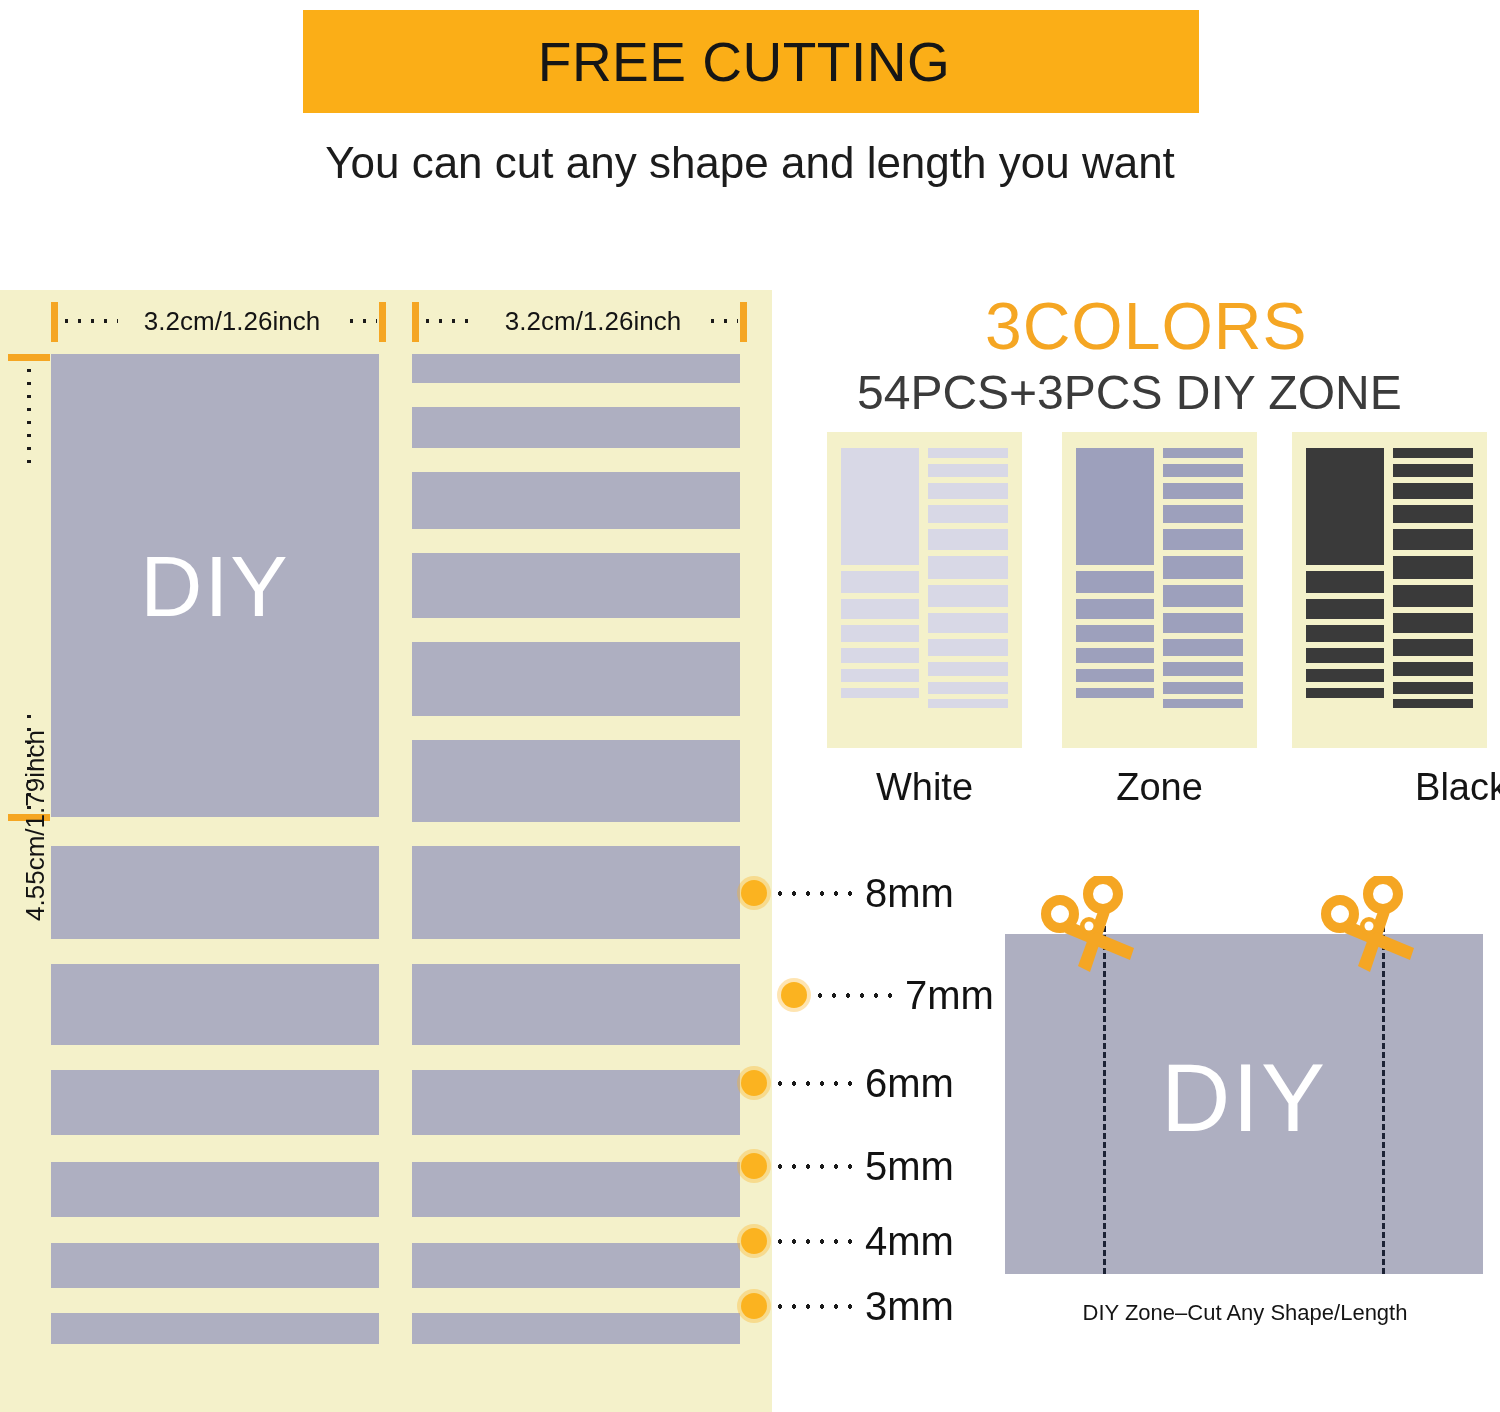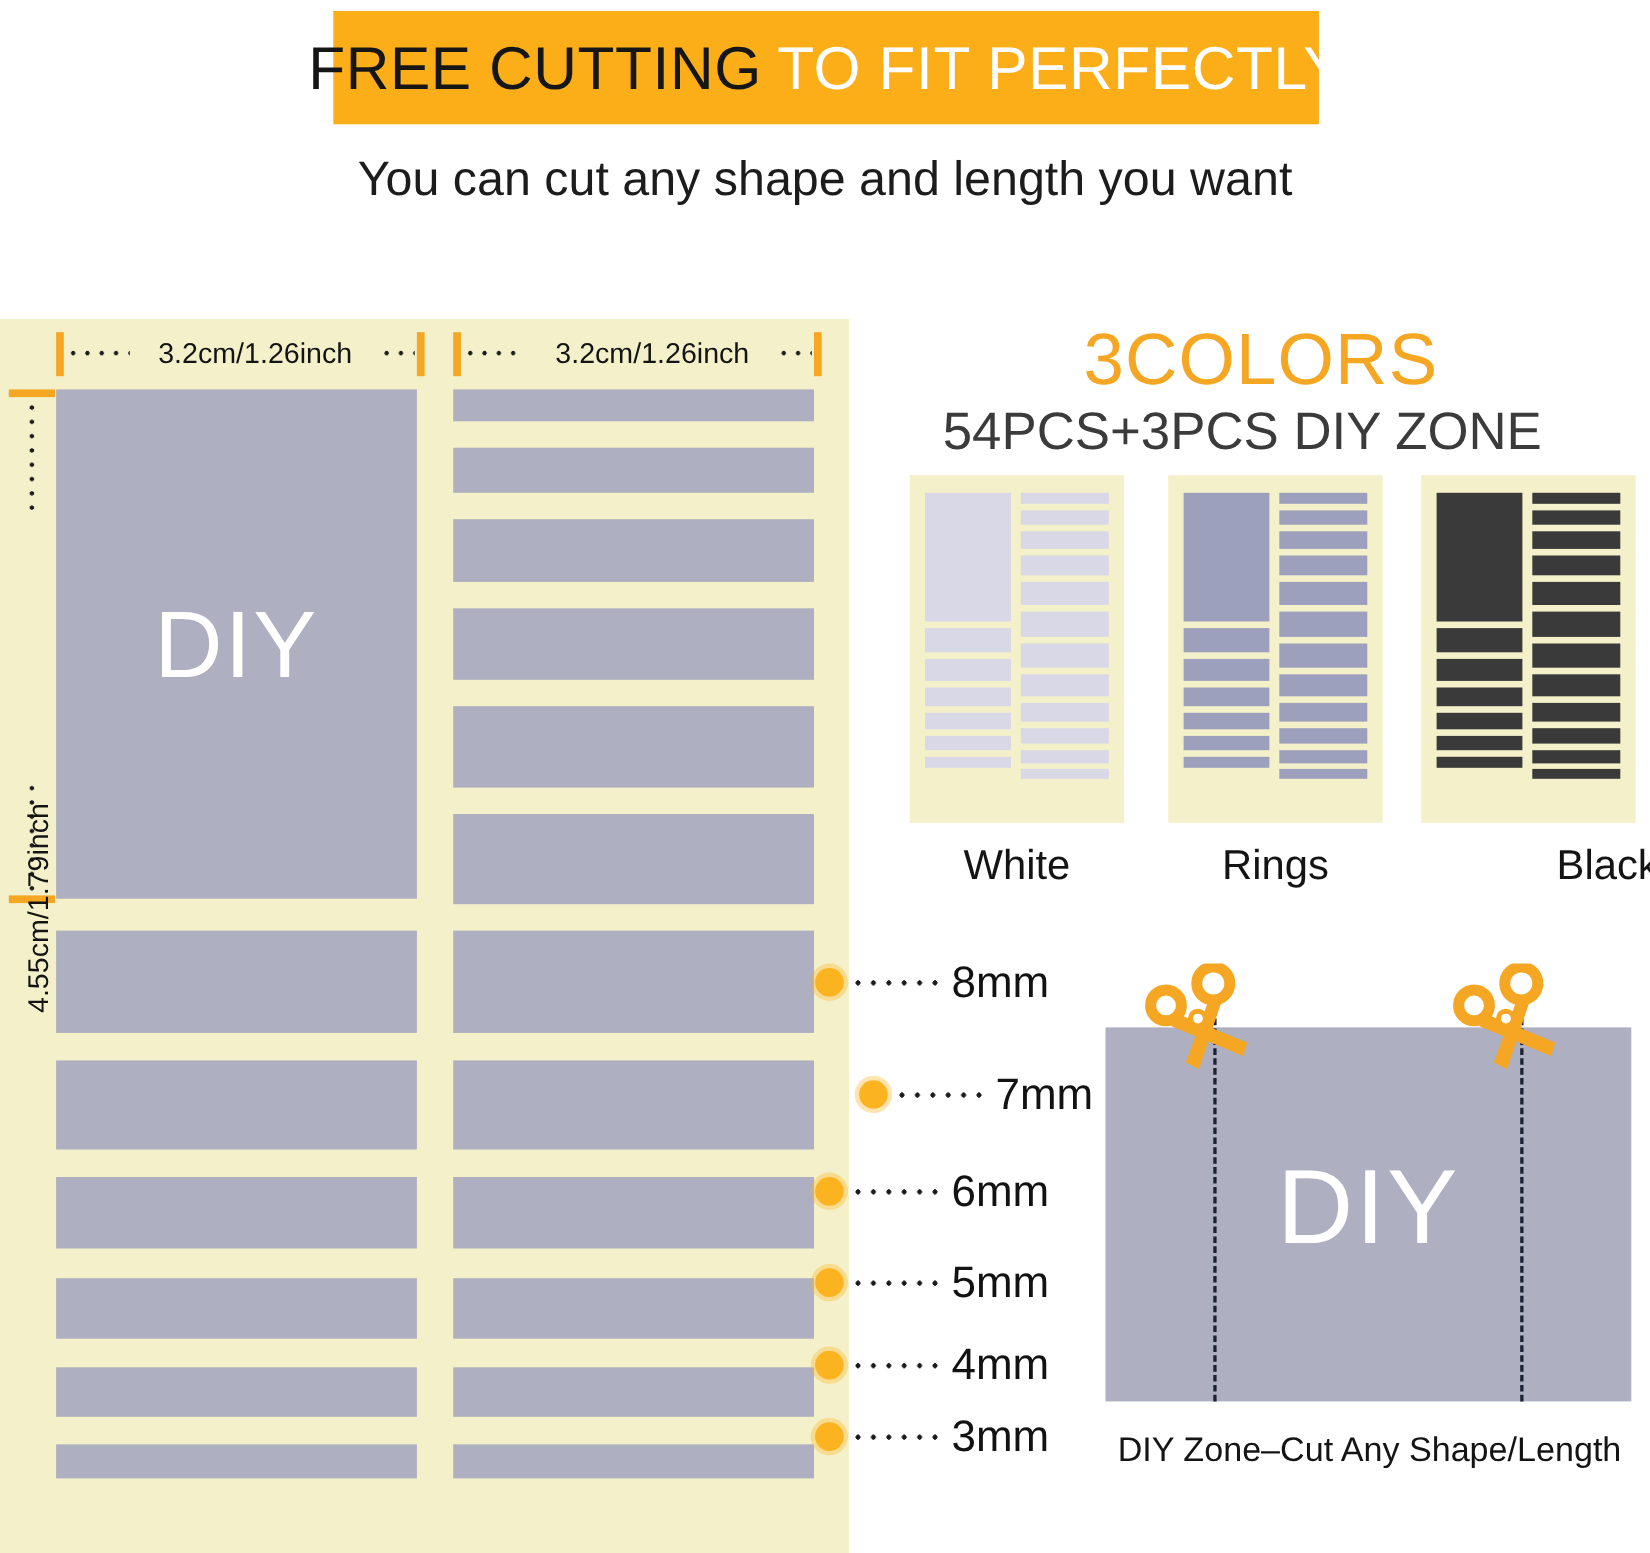--- a/index.html
+++ b/index.html
@@ -230,31 +230,30 @@
   }
   #scissors-1 { left: 1038px; }
   #scissors-2 { left: 1318px; }
 
   #diy-zone-caption {
     position: absolute;
     left: 995px;
     top: 1300px;
     width: 500px;
     text-align: center;
-    font-size: 31px;
+    font-size: 22px;
     color: #141414;
     line-height: 1.18;
   }
 </style>
 </head>
 <body>
 
 <div id="header-banner">
   <span class="banner-text banner-strong">FREE CUTTING</span>
-    <span class="banner-text banner-light">TO FIT PERFECTLY</span>
 </div>
 <div id="header-subtitle">You can cut any shape and length you want</div>
 
 <div id="main-sheet">
 
   <div class="tick-h" style="left:51px; top:12px; height:40px;"></div>
   <div class="tick-h" style="left:379px; top:12px; height:40px;"></div>
   <div class="dotline-h" style="left:60px; top:29px; width:58px;"></div>
   <div class="dotline-h" style="left:345px; top:29px; width:32px;"></div>
   <div class="dim-label-h" style="left:118px; top:16px; width:228px;">3.2cm/1.26inch</div>
@@ -391,21 +390,21 @@
   <div class="sw-strip" style="background:#3a3a3a; left:101px; top:124px; width:80px; height:23px;"></div>
   <div class="sw-strip" style="background:#3a3a3a; left:101px; top:153px; width:80px; height:22px;"></div>
   <div class="sw-strip" style="background:#3a3a3a; left:101px; top:181px; width:80px; height:20px;"></div>
   <div class="sw-strip" style="background:#3a3a3a; left:101px; top:207px; width:80px; height:17px;"></div>
   <div class="sw-strip" style="background:#3a3a3a; left:101px; top:230px; width:80px; height:14px;"></div>
   <div class="sw-strip" style="background:#3a3a3a; left:101px; top:250px; width:80px; height:12px;"></div>
   <div class="sw-strip" style="background:#3a3a3a; left:101px; top:267px; width:80px; height:9px;"></div>
 </div>
 
 <div class="swatch-label" id="label-white">White</div>
-<div class="swatch-label" id="label-gray">Rings</div>
+<div class="swatch-label" id="label-gray">Zone</div>
 <div class="swatch-label" id="label-black">Black</div>
 
 <div id="diy-zone-panel">
   <span id="diy-zone-label">DIY</span>
 </div>
 <div class="cut-line" id="cut-line-1"></div>
 <div class="cut-line" id="cut-line-2"></div>
 
 <svg class="scissors" id="scissors-1" viewBox="0 0 104 110">
   <g fill="#f5a623">

